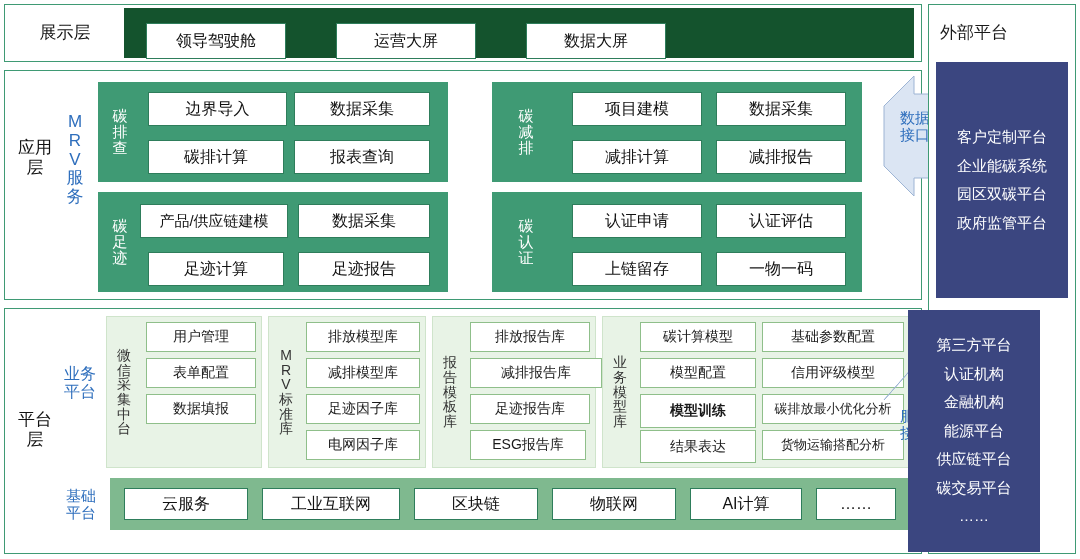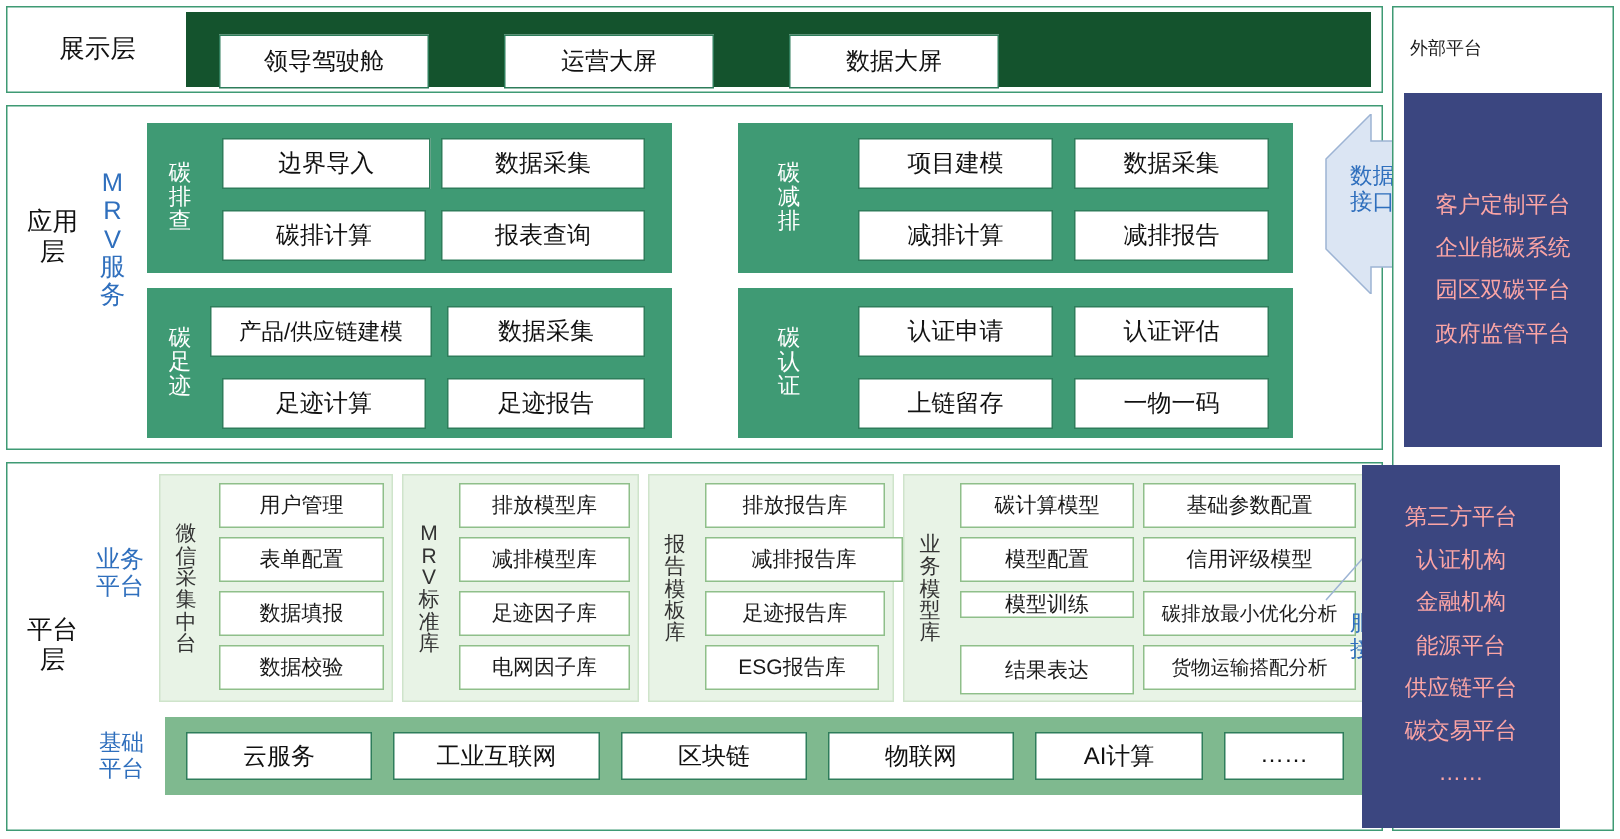--- a/index.html
+++ b/index.html
@@ -88,25 +88,25 @@
     text-align:center;
     box-sizing:border-box;
     font-size:14px;
   }
   #base-strip{position:absolute;left:110px;top:478px;width:800px;height:52px;background:#7fb98f;}
   #base-label{position:absolute;left:58px;top:482px;width:46px;height:44px;}
   .baseitem{position:absolute;top:10px;height:32px;}
 
   
   #ext-outer{left:928px;top:4px;width:148px;height:550px;}
-  #ext-title{position:absolute;left:940px;top:20px;width:110px;height:24px;font-size:12px;display:flex;align-items:center;}
+  #ext-title{position:absolute;left:940px;top:20px;width:110px;height:24px;font-size:17px;display:flex;align-items:center;}
   .darkbox{
     position:absolute;
     background:#3b4680;
-    color:#fca5a5;
+    color:#ffffff;
     box-sizing:border-box;
     display:flex;flex-direction:column;align-items:center;justify-content:center;
   }
   .darkbox div{font-size:15px;line-height:1.9;}
   #dark1{left:936px;top:62px;width:132px;height:236px;}
   #dark2{left:908px;top:310px;width:132px;height:242px;}
 
   
   .arrow{position:absolute;}
   .arrowlabel{
@@ -180,21 +180,20 @@
     <span style="display:block;">业务<br>平台</span>
   </div>
 
   <div class="lgreen" style="left:106px;top:316px;width:156px;height:152px;"></div>
   <div class="vlabel-dark" style="left:110px;top:320px;width:28px;height:144px;">
     <span style="display:block;">微<br>信<br>采<br>集<br>中<br>台</span>
   </div>
   <div class="platcell" style="left:146px;top:322px;width:110px;height:30px;">用户管理</div>
   <div class="platcell" style="left:146px;top:358px;width:110px;height:30px;">表单配置</div>
   <div class="platcell" style="left:146px;top:394px;width:110px;height:30px;">数据填报</div>
-  <div class="platcell" style="left:146px;top:430px;width:110px;height:30px;">数据校验</div>
 
   <div class="lgreen" style="left:268px;top:316px;width:158px;height:152px;"></div>
   <div class="vlabel-dark" style="left:272px;top:320px;width:28px;height:144px;">
     <span style="display:block;">M<br>R<br>V<br>标<br>准<br>库</span>
   </div>
   <div class="platcell" style="left:306px;top:322px;width:114px;height:30px;">排放模型库</div>
   <div class="platcell" style="left:306px;top:358px;width:114px;height:30px;">减排模型库</div>
   <div class="platcell" style="left:306px;top:394px;width:114px;height:30px;">足迹因子库</div>
   <div class="platcell" style="left:306px;top:430px;width:114px;height:30px;">电网因子库</div>
 
@@ -208,21 +207,21 @@
   <div class="platcell" style="left:470px;top:430px;width:116px;height:30px;">ESG报告库</div>
 
   <div class="lgreen" style="left:602px;top:316px;width:308px;height:152px;"></div>
   <div class="vlabel-dark" style="left:606px;top:320px;width:28px;height:144px;">
     <span style="display:block;">业<br>务<br>模<br>型<br>库</span>
   </div>
   <div class="platcell" style="left:640px;top:322px;width:116px;height:30px;">碳计算模型</div>
   <div class="platcell" style="left:762px;top:322px;width:142px;height:30px;">基础参数配置</div>
   <div class="platcell" style="left:640px;top:358px;width:116px;height:30px;">模型配置</div>
   <div class="platcell" style="left:762px;top:358px;width:142px;height:30px;">信用评级模型</div>
-  <div class="platcell" style="left:640px;top:394px;width:116px;height:18px;">模型训练</div>
+  <div class="platcell" style="left:640px;top:394px;width:116px;height:34px;font-weight:bold;">模型训练</div>
   <div class="platcell" style="left:762px;top:394px;width:142px;height:30px;font-size:13px;">碳排放最小优化分析</div>
   <div class="platcell" style="left:640px;top:430px;width:116px;height:33px;">结果表达</div>
   <div class="platcell" style="left:762px;top:430px;width:142px;height:30px;font-size:13px;">货物运输搭配分析</div>
 
   <div class="leftlabel bluetext" id="base-label">
     <span style="display:block;font-size:15px;">基础<br>平台</span>
   </div>
   <div id="base-strip">
     <div class="wbox baseitem" style="left:14px;width:124px;">云服务</div>
     <div class="wbox baseitem" style="left:152px;width:138px;">工业互联网</div>

